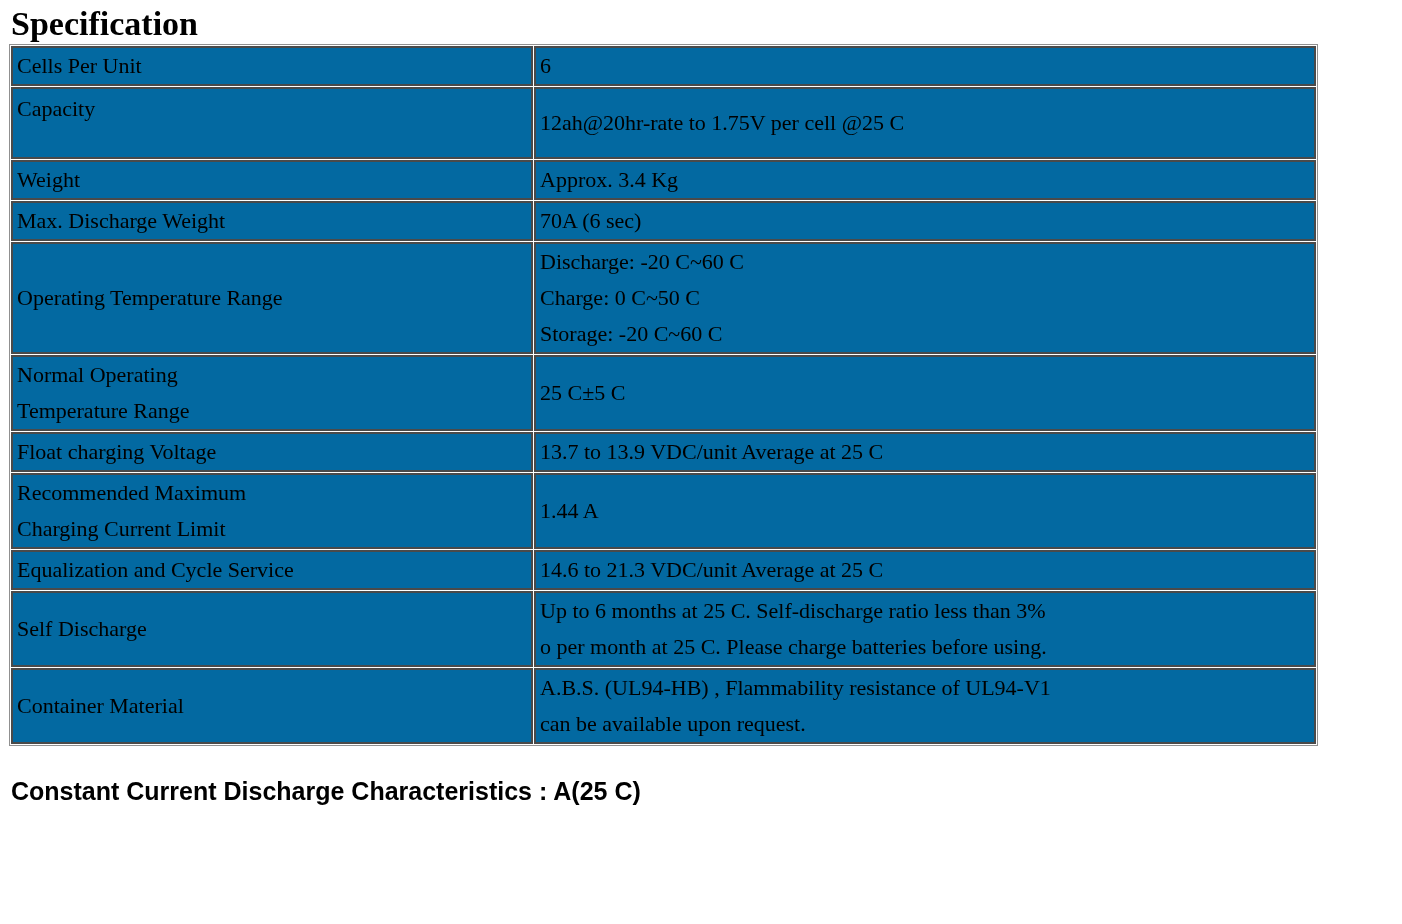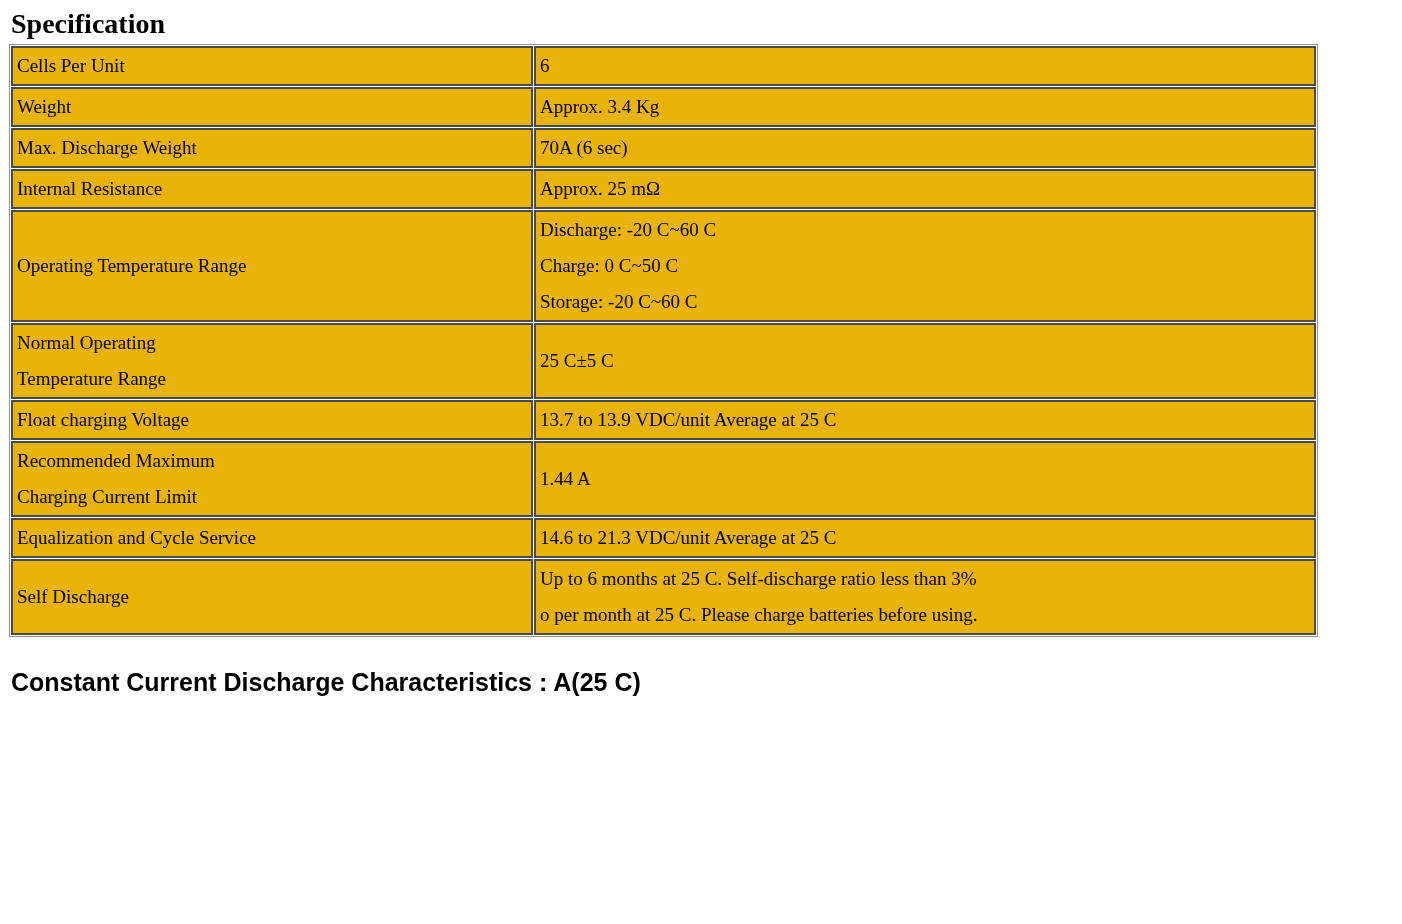--- a/index.html
+++ b/index.html
@@ -13,36 +13,36 @@
     height: 924px;
     overflow: hidden;
     font-family: "Liberation Serif", "DejaVu Serif", serif;
   }
   .page {
     padding: 8px 0 0 9px;
   }
   .page-title {
     font-family: "Liberation Serif", "DejaVu Serif", serif;
     font-weight: bold;
-    font-size: 28px;
+    font-size: 34px;
     line-height: 32px;
     margin: 0 0 4px 2px;
   }
   table.spec {
     border-collapse: separate;
     border-spacing: 1px;
     table-layout: fixed;
     width: 1300px;
     background: #ffffff;
     border: 1px solid #909090;
   }
   table.spec td {
     border: 2px solid #4a4a4a;
-    background: #eab308;
-    font-size: 19px;
+    background: #0369a1;
+    font-size: 22px;
     line-height: 36px;
     padding: 0 4px;
     vertical-align: middle;
     white-space: pre-line;
     overflow: hidden;
   }
   td.col-label { width: 510px; }
   td.col-value { width: 770px; }
   tr.single td { height: 36px; }
   tr.tall-capacity td { height: 66px; }
@@ -64,31 +64,31 @@
 <div class="page">
 
   <h1 class="page-title">Specification</h1>
 
   <table class="spec">
     <tbody>
       <tr class="single">
         <td class="col-label">Cells Per Unit</td>
         <td class="col-value">6</td>
       </tr>
+      <tr class="tall-capacity">
+        <td class="col-label">Capacity</td>
+        <td class="col-value">12ah@20hr-rate to 1.75V per cell @25 C</td>
+      </tr>
       <tr class="single">
         <td class="col-label">Weight</td>
         <td class="col-value">Approx. 3.4 Kg</td>
       </tr>
       <tr class="single">
         <td class="col-label">Max. Discharge Weight</td>
         <td class="col-value">70A (6 sec)</td>
-      </tr>
-      <tr class="single">
-        <td class="col-label">Internal Resistance</td>
-        <td class="col-value">Approx. 25 mΩ</td>
       </tr>
       <tr>
         <td class="col-label">Operating Temperature Range</td>
         <td class="col-value">Discharge: -20 C~60 C
 Charge: 0 C~50 C
 Storage: -20 C~60 C</td>
       </tr>
       <tr>
         <td class="col-label">Normal Operating
 Temperature Range</td>
@@ -105,18 +105,23 @@
       </tr>
       <tr class="single">
         <td class="col-label">Equalization and Cycle Service</td>
         <td class="col-value">14.6 to 21.3 VDC/unit Average at 25 C</td>
       </tr>
       <tr>
         <td class="col-label">Self Discharge</td>
         <td class="col-value">Up to 6 months at 25 C. Self-discharge ratio less than 3%
 o per month at 25 C. Please charge batteries before using.</td>
       </tr>
+      <tr>
+        <td class="col-label">Container Material</td>
+        <td class="col-value">A.B.S. (UL94-HB) , Flammability resistance of UL94-V1
+can be available upon request.</td>
+      </tr>
     </tbody>
   </table>
 
   <h2 class="section2-heading">Constant Current Discharge Characteristics : A(25 C)</h2>
 
 </div>
 
 </body></html>

